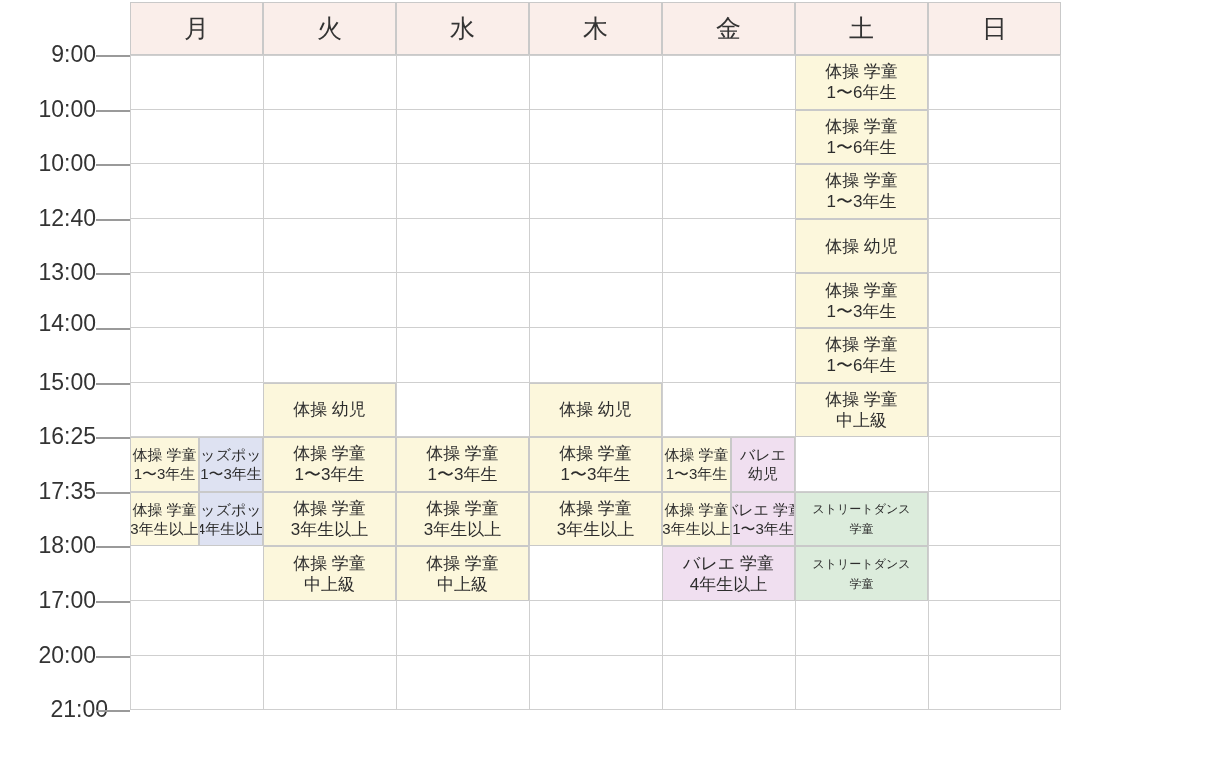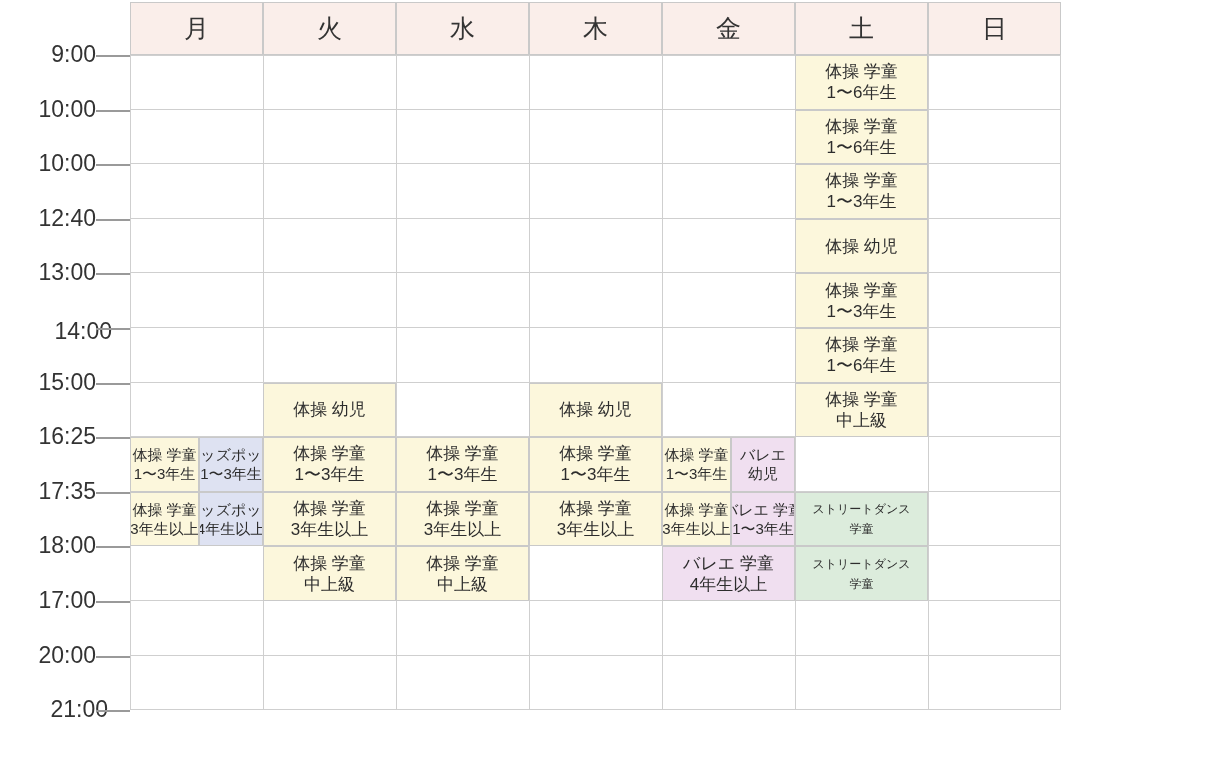--- a/index.html
+++ b/index.html
@@ -183,21 +183,21 @@
     <div class="time-label" style="top: 43px;">9:00</div>
     <div class="tick" style="top: 55px;"></div>
     <div class="time-label" style="top: 97.6px;">10:00</div>
     <div class="tick" style="top: 109.6px;"></div>
     <div class="time-label" style="top: 152.2px;">10:00</div>
     <div class="tick" style="top: 164.2px;"></div>
     <div class="time-label" style="top: 206.8px;">12:40</div>
     <div class="tick" style="top: 218.8px;"></div>
     <div class="time-label" style="top: 261.4px;">13:00</div>
     <div class="tick" style="top: 273.4px;"></div>
-    <div class="time-label" style="top: 320px; padding-left: 16px;">14:00</div>
+    <div class="time-label" style="top: 312px;">14:00</div>
     <div class="tick" style="top: 328px;"></div>
     <div class="time-label" style="top: 370.6px;">15:00</div>
     <div class="tick" style="top: 382.6px;"></div>
     <div class="time-label" style="top: 425.2px;">16:25</div>
     <div class="tick" style="top: 437.2px;"></div>
     <div class="time-label" style="top: 479.8px;">17:35</div>
     <div class="tick" style="top: 491.8px;"></div>
     <div class="time-label" style="top: 534.4px;">18:00</div>
     <div class="tick" style="top: 546.4px;"></div>
     <div class="time-label" style="top: 589px;">17:00</div>

